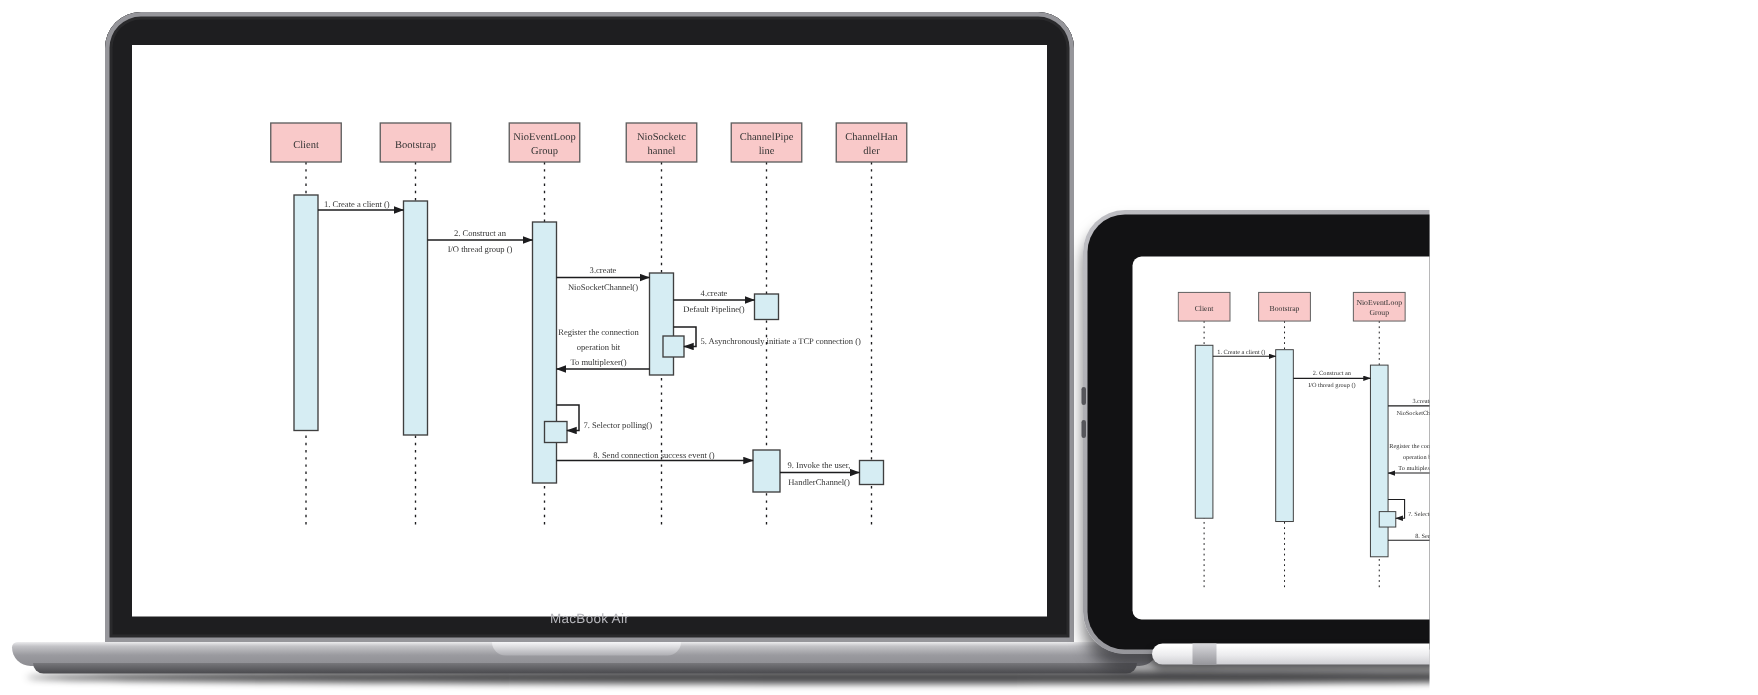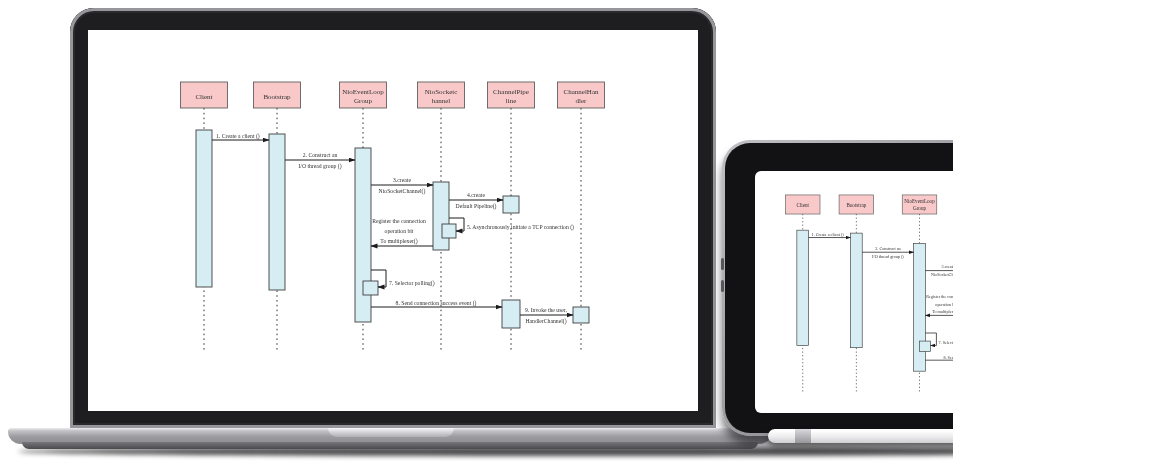--- a/index.html
+++ b/index.html
@@ -123,20 +123,21 @@
           <text x="219" y="165" text-anchor="middle" font-size="5.7" fill="#333333">To multiplexer()</text>
           <path d="M 191 192 L 206 192 L 206 209 L 198 209" fill="none" stroke="#1c1c1e" stroke-width="1" marker-end="url(#arrL)"></path>
           <text x="209" y="207" text-anchor="start" font-size="5.7" fill="#333333">7. Selector polling()</text>
           <path d="M 191 229 L 322 229" fill="none" stroke="#1c1c1e" stroke-width="1" marker-end="url(#arrL)"></path>
           <text x="256" y="227" text-anchor="middle" font-size="5.7" fill="#333333">8. Send connection success event ()</text>
           <path d="M 340 237 L 393 237" fill="none" stroke="#1c1c1e" stroke-width="1" marker-end="url(#arrL)"></path>
           <text x="366" y="234" text-anchor="middle" font-size="5.7" fill="#333333">9. Invoke the user,</text>
           <text x="366" y="245" text-anchor="middle" font-size="5.7" fill="#333333">HandlerChannel()</text>
         </svg>
     </div>
+    <div class="macbook-label">MacBook Air</div>
   </div>
 
   <div class="tablet">
     <div class="tablet-button b1"></div>
     <div class="tablet-button b2"></div>
     <div class="tablet-bezel">
       <div class="tablet-screen">
         <svg class="diagram on-tablet" id="diagram-tablet" viewBox="0 0 430 320">
             <defs>
               <marker id="arrT" markerWidth="7" markerHeight="6" refX="6.5" refY="2.5" orient="auto" markerUnits="userSpaceOnUse">

